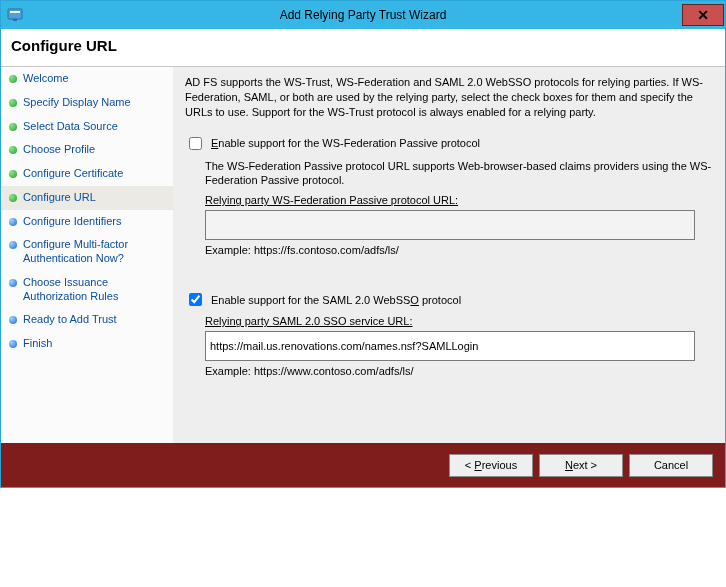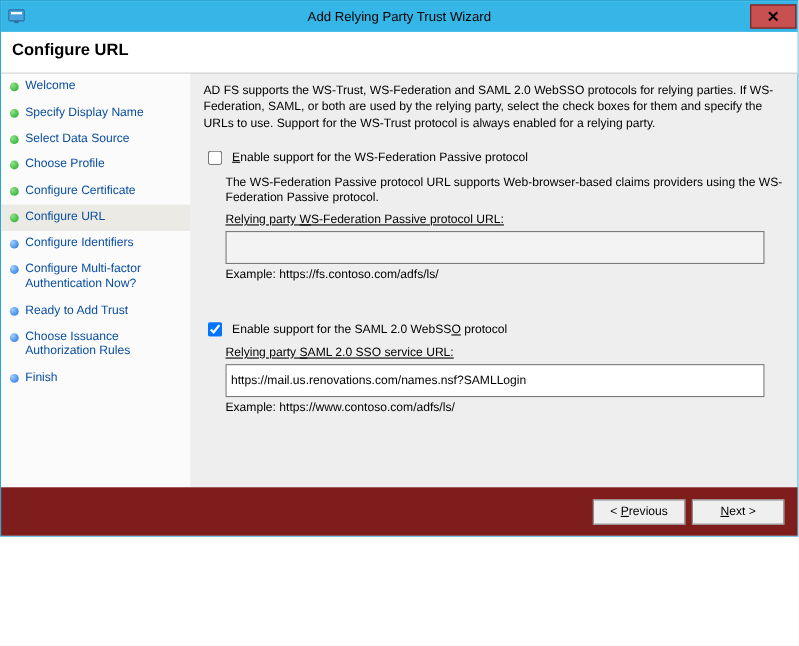--- a/index.html
+++ b/index.html
@@ -85,25 +85,25 @@
           <div class="step">
             <span class="bullet pending"></span>
             <span>Configure Identifiers</span>
           </div>
           <div class="step">
             <span class="bullet pending"></span>
             <span>Configure Multi-factor Authentication Now?</span>
           </div>
           <div class="step">
             <span class="bullet pending"></span>
-            <span>Ready to Add Trust</span>
+            <span>Choose Issuance Authorization Rules</span>
           </div>
           <div class="step">
             <span class="bullet pending"></span>
-            <span>Choose Issuance Authorization Rules</span>
+            <span>Ready to Add Trust</span>
           </div>
           <div class="step">
             <span class="bullet pending"></span>
             <span>Finish</span>
           </div>
         </div>
     </div>
 
     <div class="content">
       <p>AD FS supports the WS-Trust, WS-Federation and SAML 2.0 WebSSO protocols for relying parties.  If WS-Federation, SAML, or both are used by the relying party, select the check boxes for them and specify the URLs to use.  Support for the WS-Trust protocol is always enabled for a relying party.</p>
@@ -127,14 +127,15 @@
         <div class="field-label"><span>Relying party </span><span class="u">S</span><span>AML 2.0 SSO service URL:</span></div>
         <input class="url" type="text" value="https://mail.us.renovations.com/names.nsf?SAMLLogin" style="">
         <div class="example">Example: https://www.contoso.com/adfs/ls/</div>
       </div>
     </div>
   </div>
 
   <div class="footer">
     <button><span>&lt; </span><span class="u">P</span><span>revious</span></button>
     <button><span></span><span class="u">N</span><span>ext &gt;</span></button>
+    <button>Cancel</button>
   </div>
 </div>
 
 </body></html>

